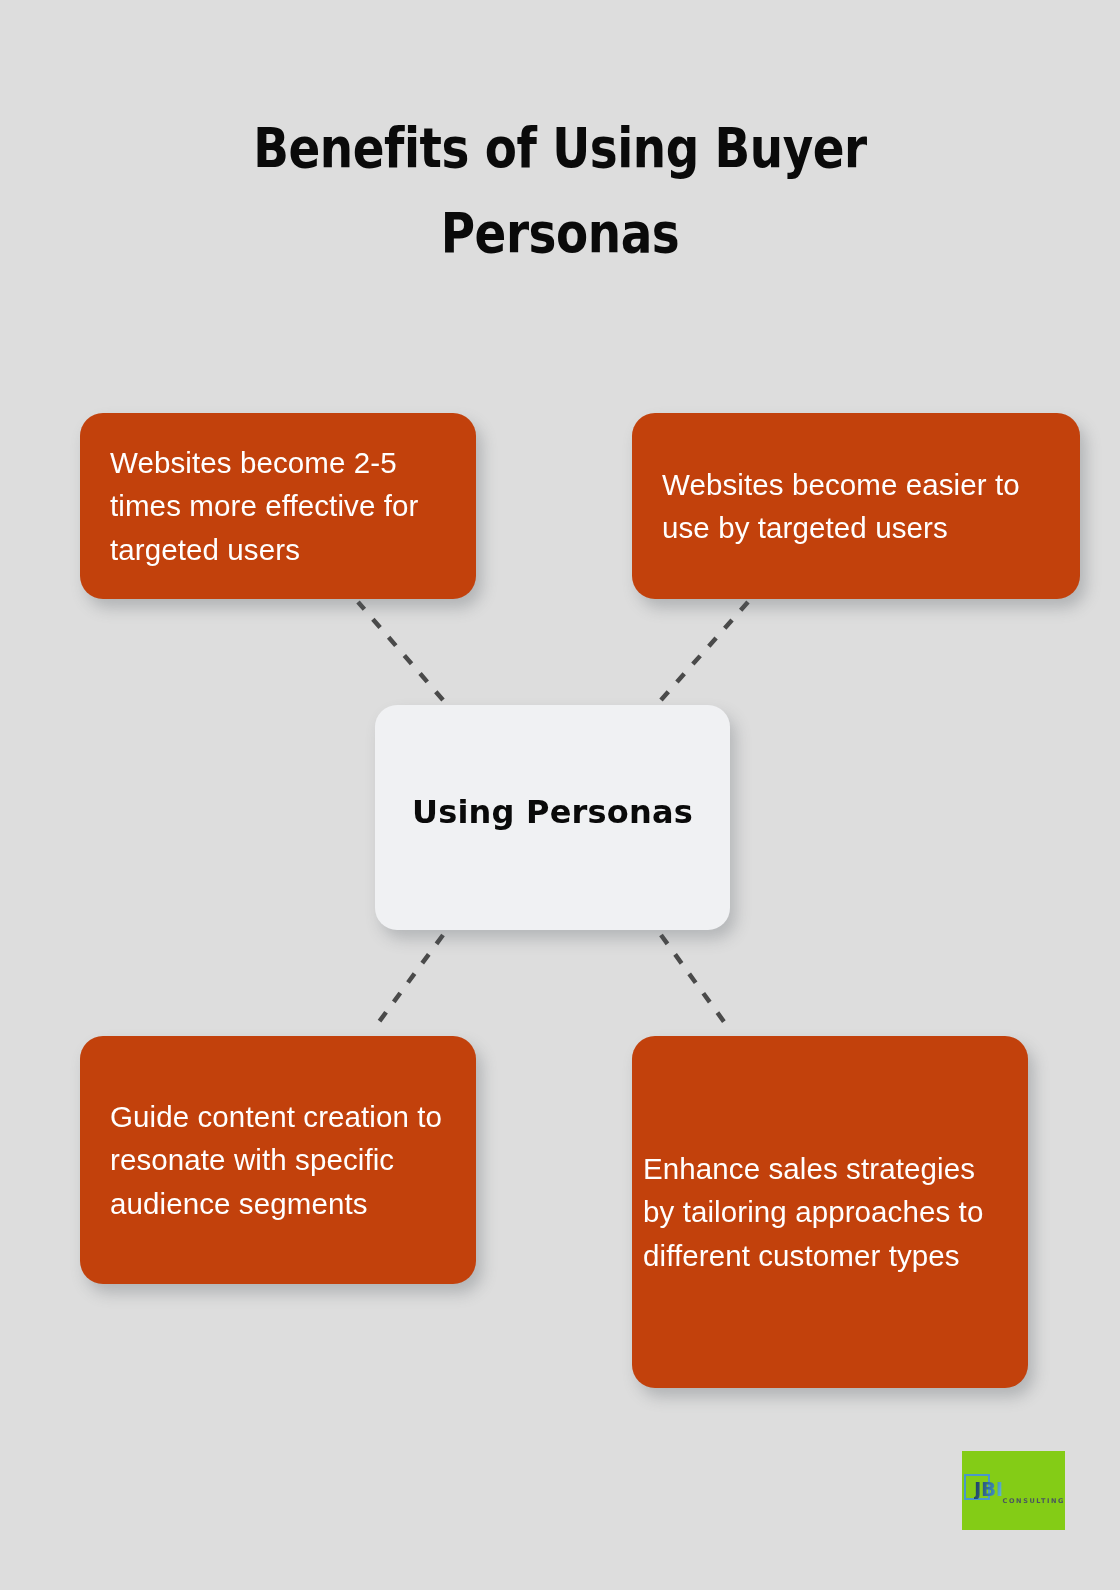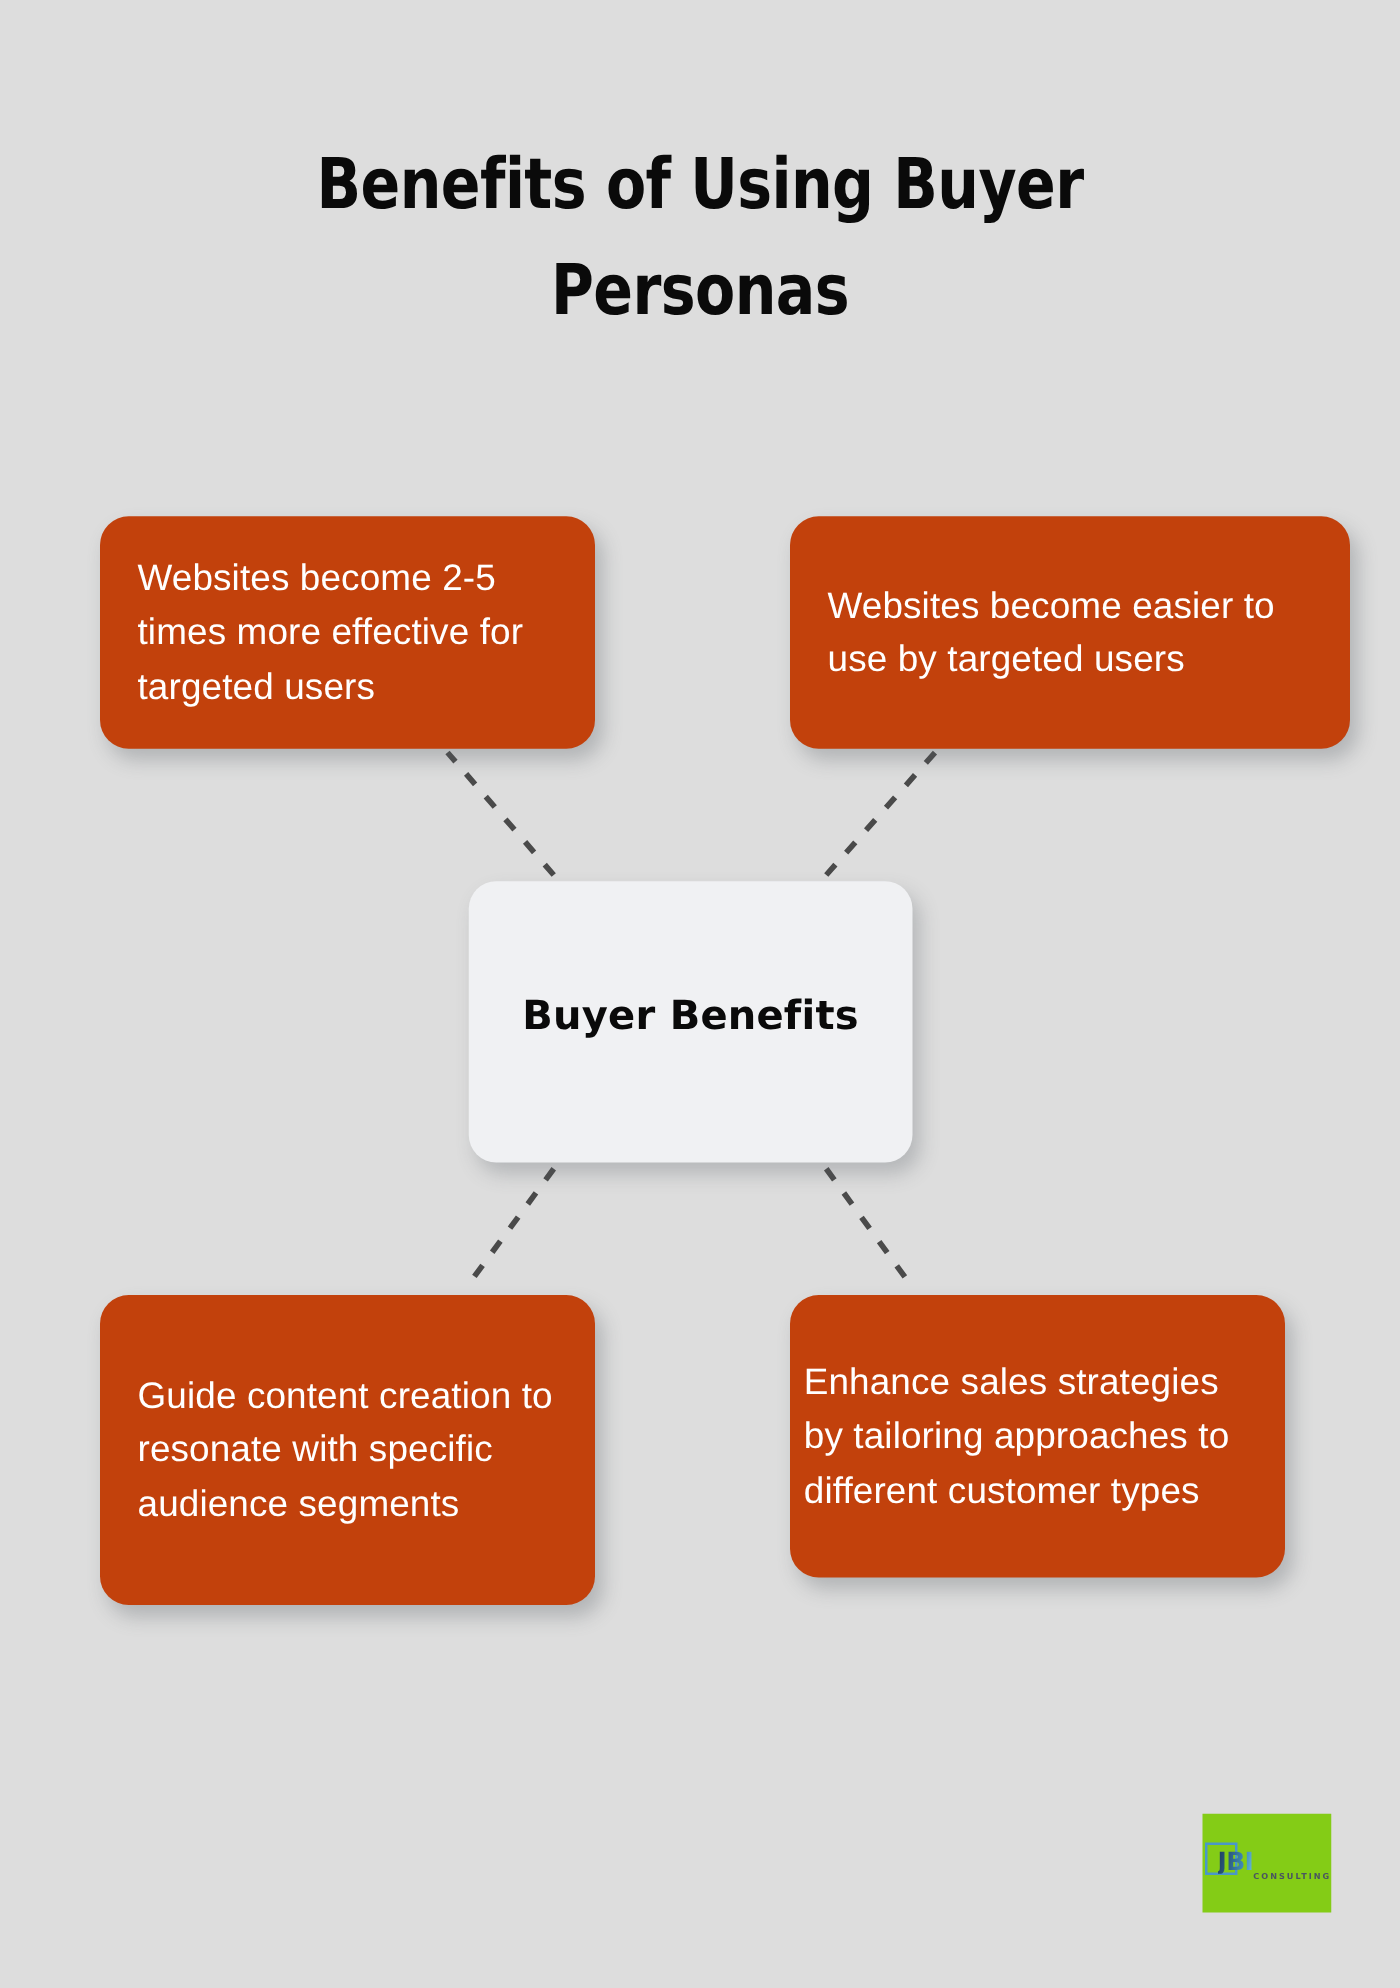--- a/index.html
+++ b/index.html
@@ -63,21 +63,21 @@
     box-shadow: 6px 9px 15px rgba(90, 96, 104, 0.33);
     display: flex;
     align-items: center;
     letter-spacing: 0.1px;
   }
   .node span { display: block; }
 
   #node-tl { left: 80px;  top: 413px;  width: 396px; height: 186px; }
   #node-tr { left: 632px; top: 413px;  width: 448px; height: 186px; }
   #node-bl { left: 80px;  top: 1036px; width: 396px; height: 248px; }
-  #node-br { left: 632px; top: 1036px; width: 396px; height: 226px; padding-left: 11px; }
+  #node-br { left: 632px; top: 1036px; width: 396px; height: 352px; padding-left: 11px; }
 
   
   #node-center {
     position: absolute;
     left: 375px;
     top: 705px;
     width: 355px;
     height: 225px;
     box-sizing: border-box;
     border-radius: 22px;
@@ -164,21 +164,21 @@
 
   <div class="node" id="node-tl">
     <span>Websites become 2-5 times more effective for targeted users</span>
   </div>
 
   <div class="node" id="node-tr">
     <span>Websites become easier to use by targeted users</span>
   </div>
 
   <div id="node-center">
-    <span class="center-label">Buyer Benefits</span>
+    <span class="center-label">Using Personas</span>
   </div>
 
   <div class="node" id="node-bl">
     <span>Guide content creation to resonate with specific audience segments</span>
   </div>
 
   <div class="node" id="node-br">
     <span>Enhance sales strategies by tailoring approaches to different customer types</span>
   </div>
 

